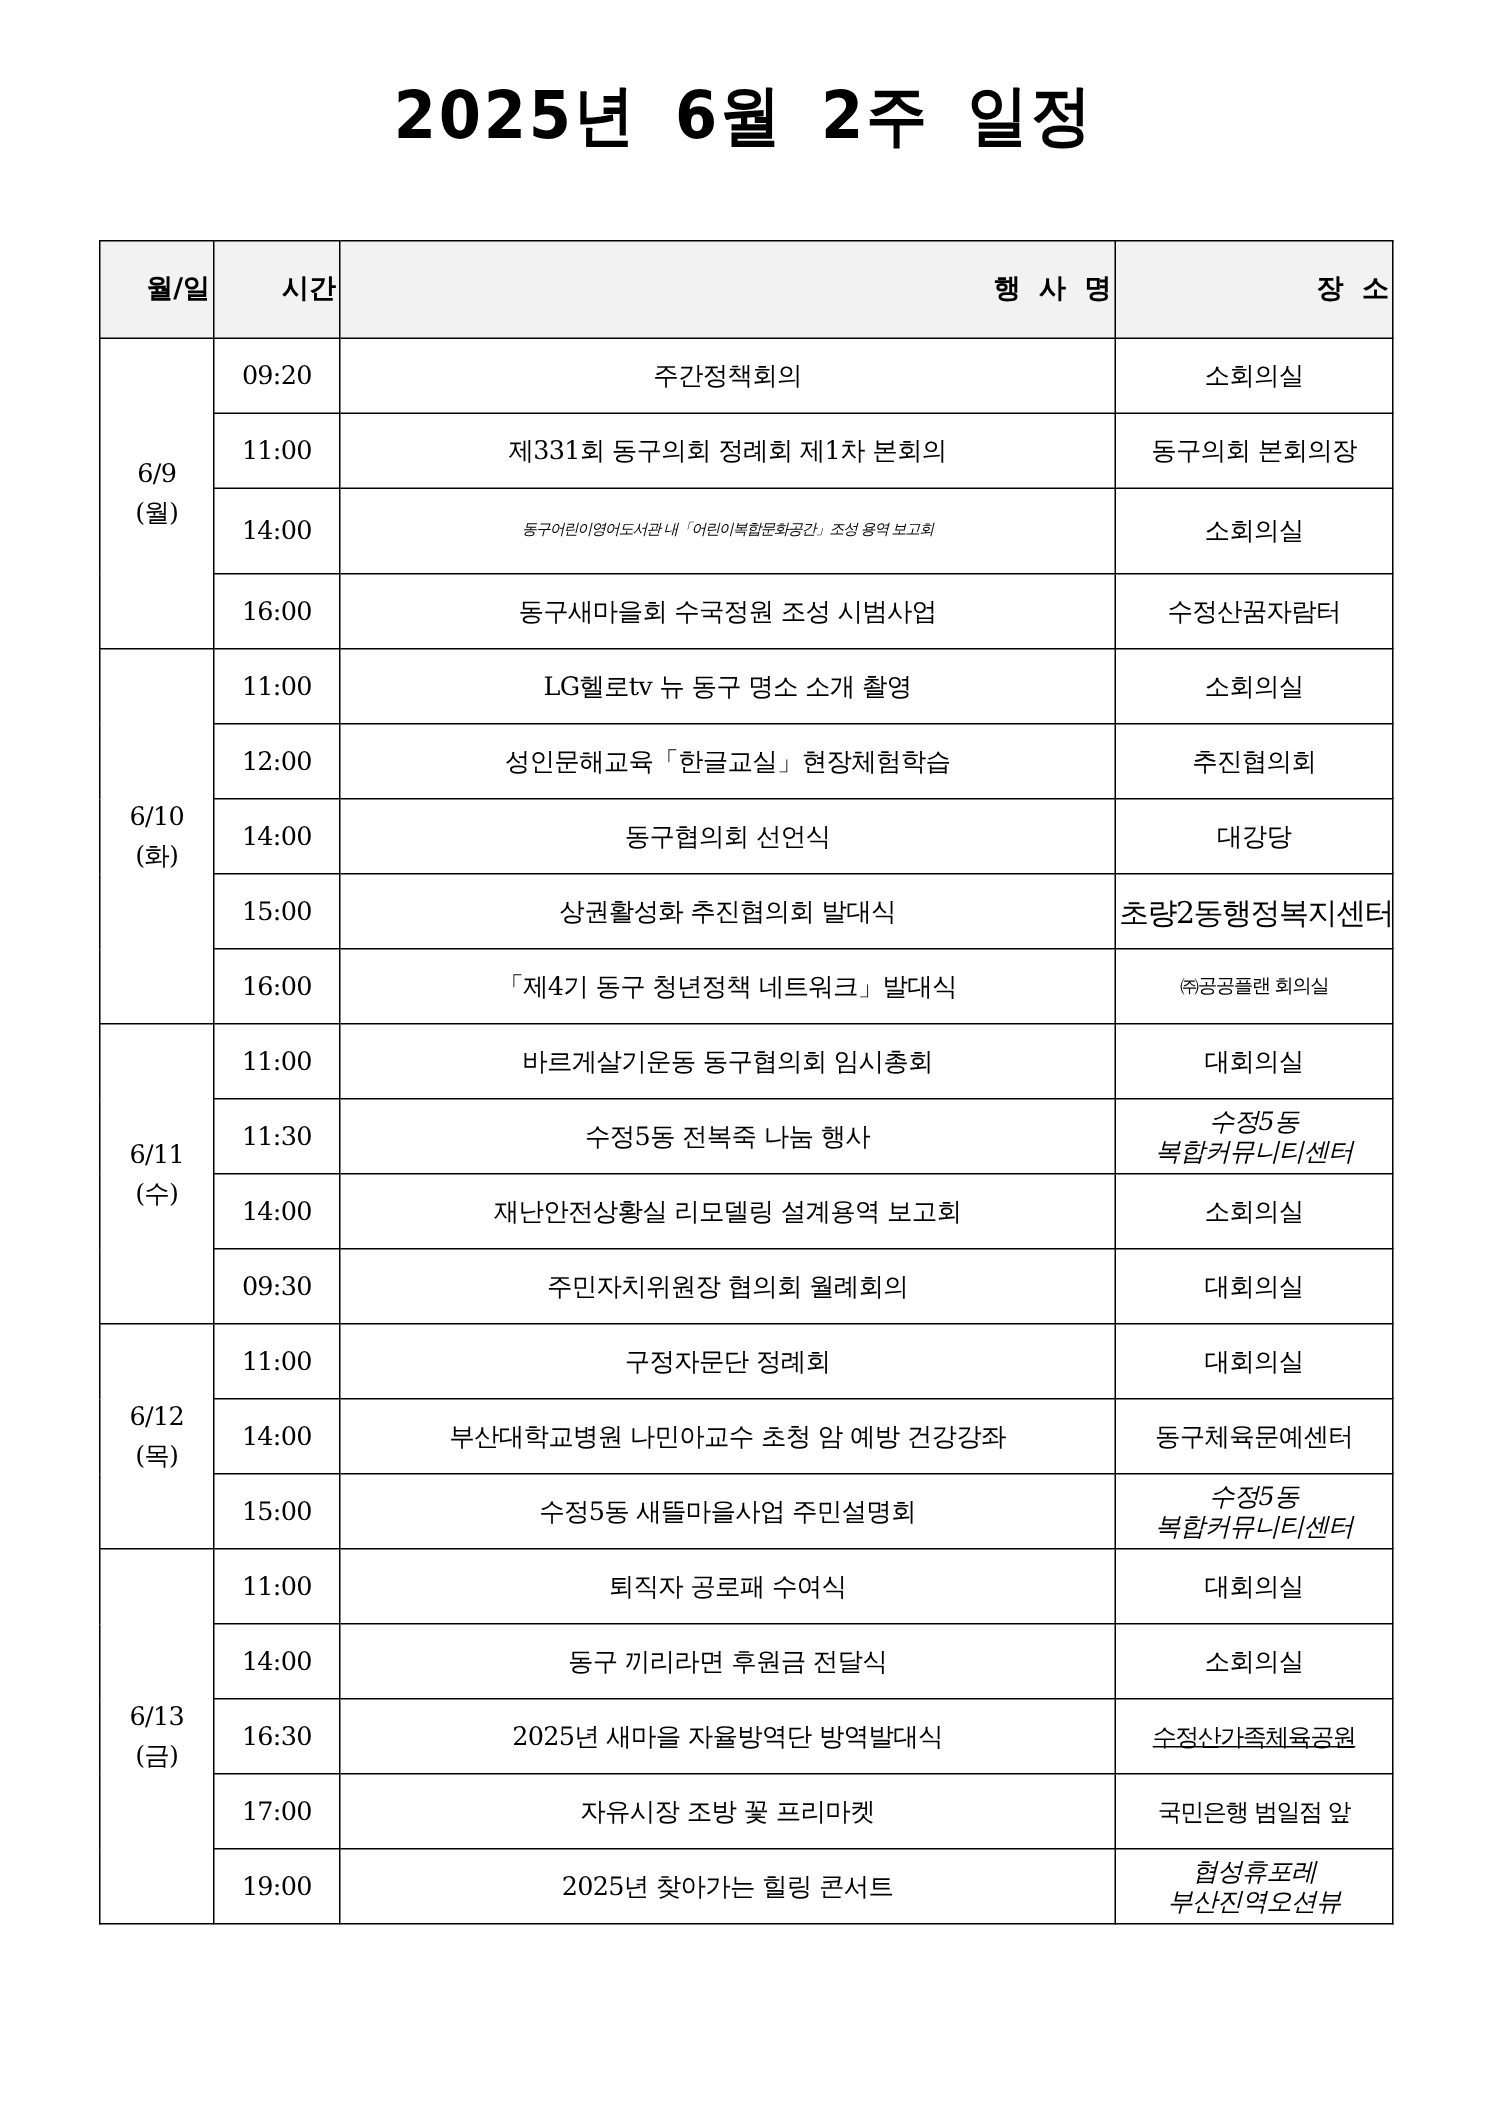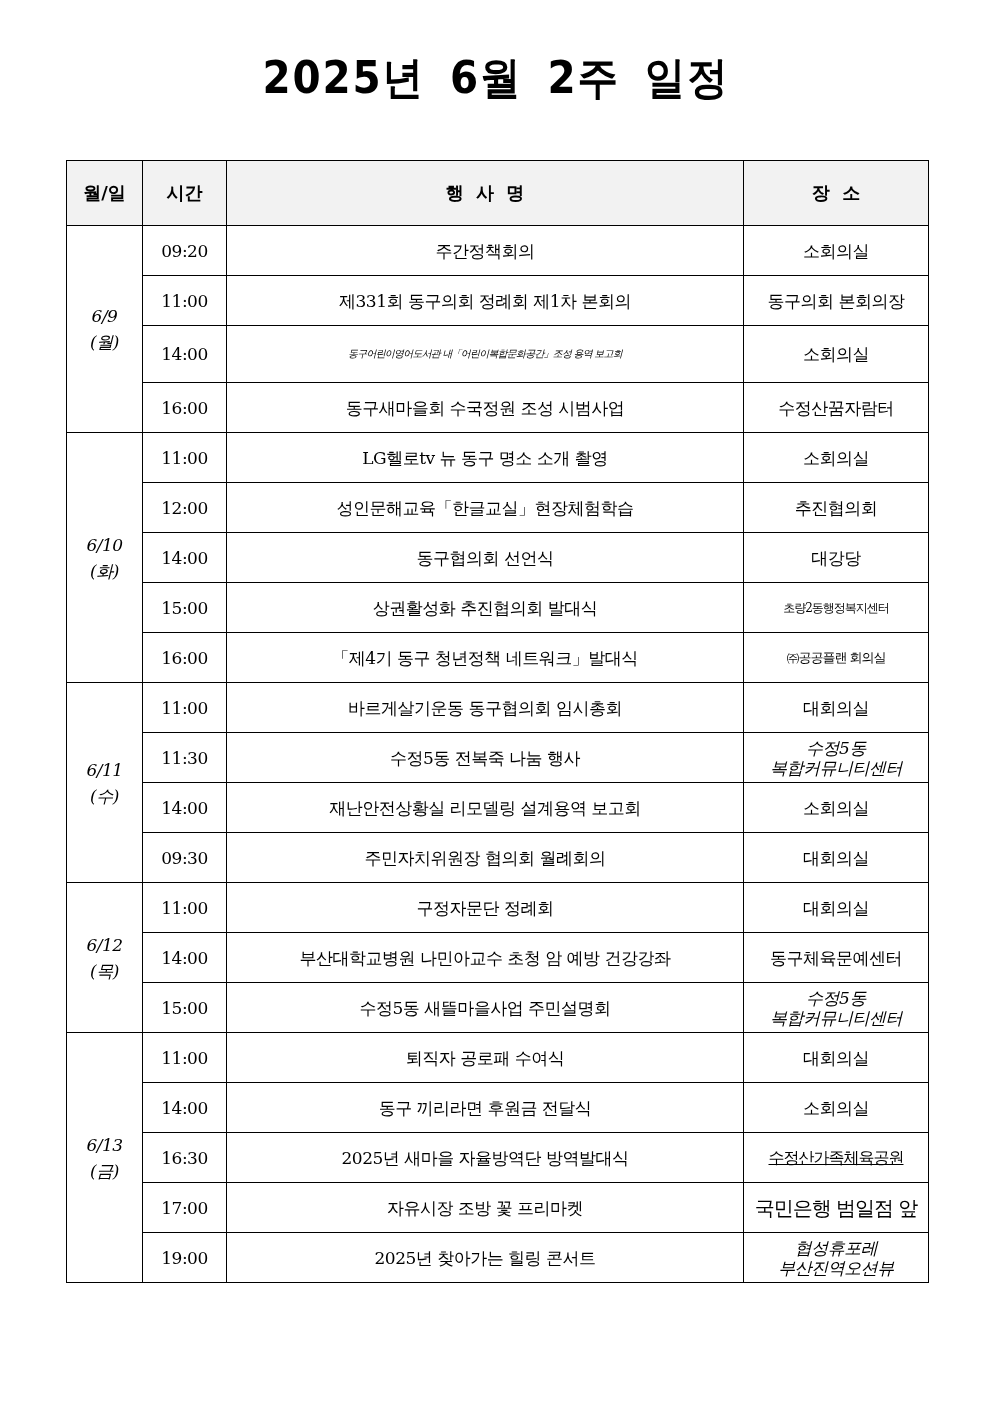--- a/index.html
+++ b/index.html
@@ -50,35 +50,35 @@
       font-size: 17px;
       line-height: 22px;
       font-weight: normal;
     }
     table.schedule thead th {
       background: #f2f2f2;
       height: 64px;
       font-family: "DejaVu Sans", sans-serif;
       font-size: 18px;
       font-weight: bold;
+      text-align: right;
     }
     table.schedule thead th.h-event,
     table.schedule thead th.h-place {
       word-spacing: 6px;
     }
     table.schedule tbody td {
       height: 49px;
       letter-spacing: -0.5px;
     }
     table.schedule tbody tr.tall td {
       height: 56px;
     }
     td.date-cell {
       line-height: 26px !important;
-      font-style: italic;
     }
     .place-cell, .event-cell { white-space: nowrap; }
     .place-cell.multi { white-space: normal; line-height: 20px !important; font-style: italic; }
   </style>
 </head>
 <body>
 
 <div class="title">2025년 6월 2주 일정</div>
 
 <table class="schedule">
@@ -138,21 +138,21 @@
       <td class="place-cell">추진협의회</td>
     </tr>
     <tr>
       <td class="time-cell">14:00</td>
       <td class="event-cell">동구협의회 선언식</td>
       <td class="place-cell">대강당</td>
     </tr>
     <tr>
       <td class="time-cell">15:00</td>
       <td class="event-cell">상권활성화 추진협의회 발대식</td>
-      <td class="place-cell" style="font-size:12px;letter-spacing:-1px;">초량2동행정복지센터</td>
+      <td class="place-cell" style="font-size:20px;letter-spacing:-1px;">초량2동행정복지센터</td>
     </tr>
     <tr>
       <td class="time-cell">16:00</td>
       <td class="event-cell">「제4기 동구 청년정책 네트워크」발대식</td>
       <td class="place-cell" style="font-size:13px;letter-spacing:-1px;">㈜공공플랜 회의실</td>
     </tr>
 
     <tr>
       <td class="date-cell" rowspan="4">
         <span>6/11</span><br>
@@ -215,21 +215,21 @@
       <td class="place-cell">소회의실</td>
     </tr>
     <tr>
       <td class="time-cell">16:30</td>
       <td class="event-cell">2025년 새마을 자율방역단 방역발대식</td>
       <td class="place-cell" style="font-size:16px;letter-spacing:-1px;text-decoration:underline;">수정산가족체육공원</td>
     </tr>
     <tr>
       <td class="time-cell">17:00</td>
       <td class="event-cell">자유시장 조방 꽃 프리마켓</td>
-      <td class="place-cell" style="font-size:20px;letter-spacing:-1px;">국민은행 범일점 앞</td>
+      <td class="place-cell" style="font-size:16px;letter-spacing:-1px;">국민은행 범일점 앞</td>
     </tr>
     <tr>
       <td class="time-cell">19:00</td>
       <td class="event-cell">2025년 찾아가는 힐링 콘서트</td>
       <td class="place-cell multi" style="white-space:pre-line;">협성휴포레
 부산진역오션뷰</td>
     </tr>
   </tbody>
 </table>
 

